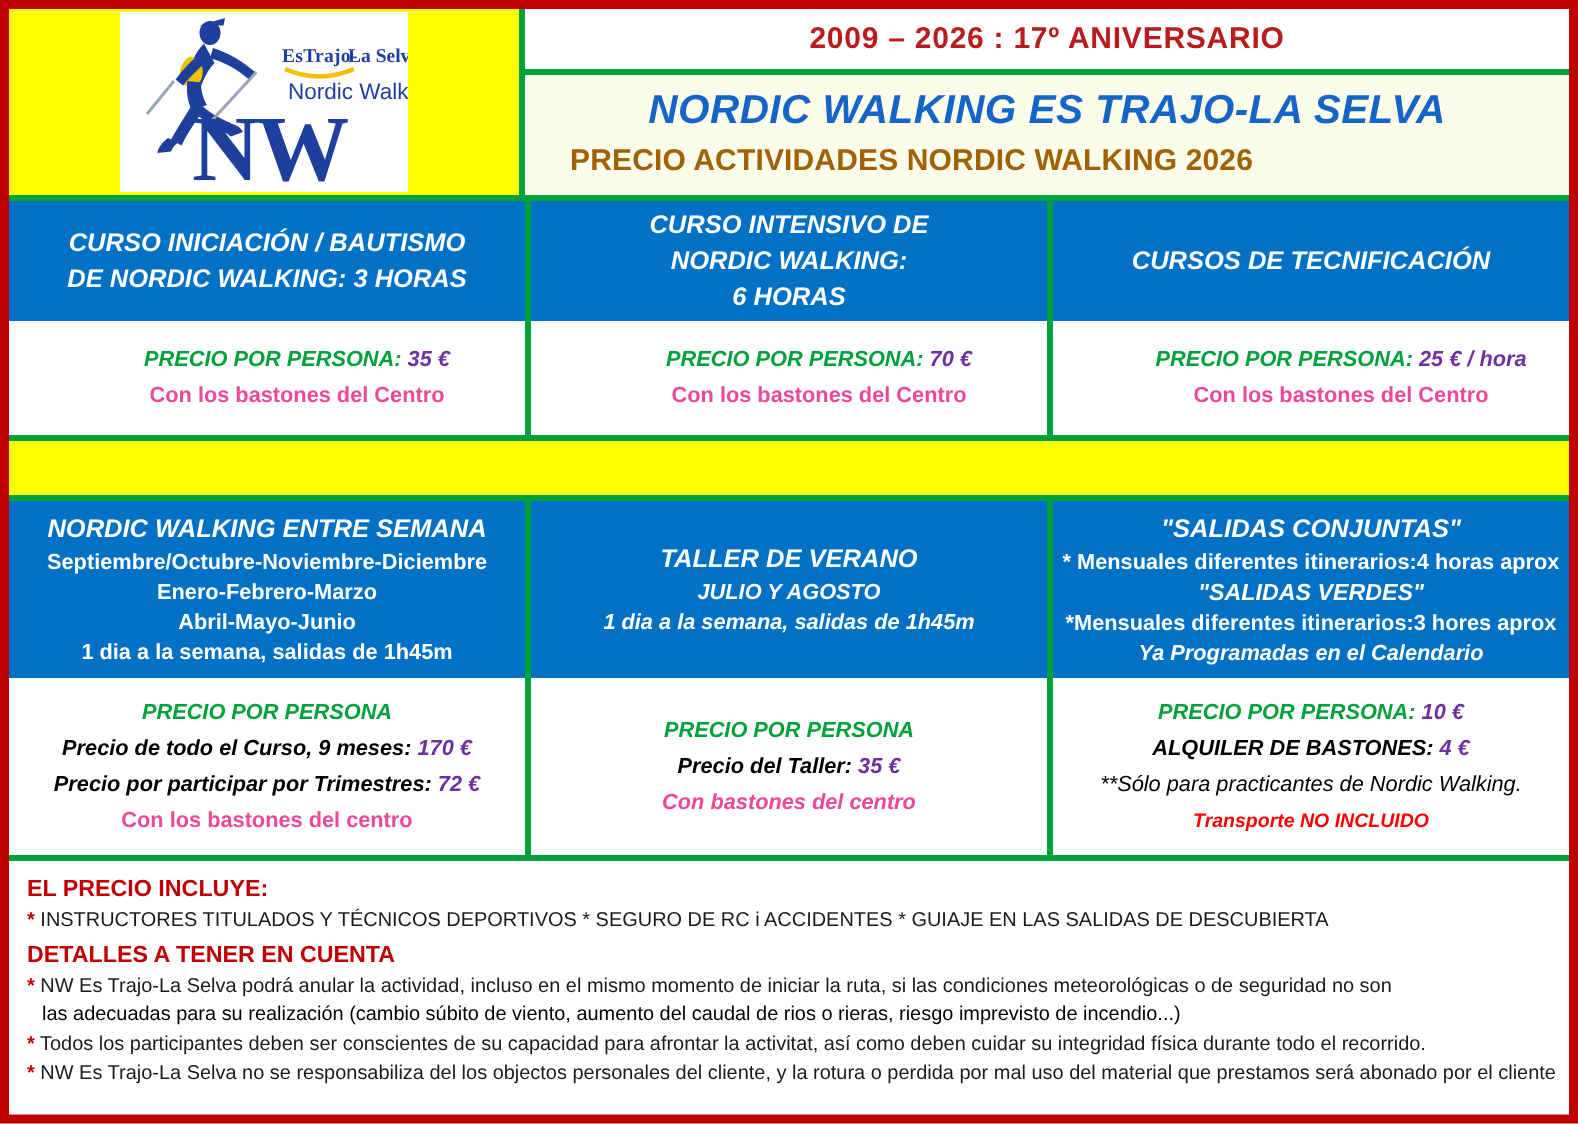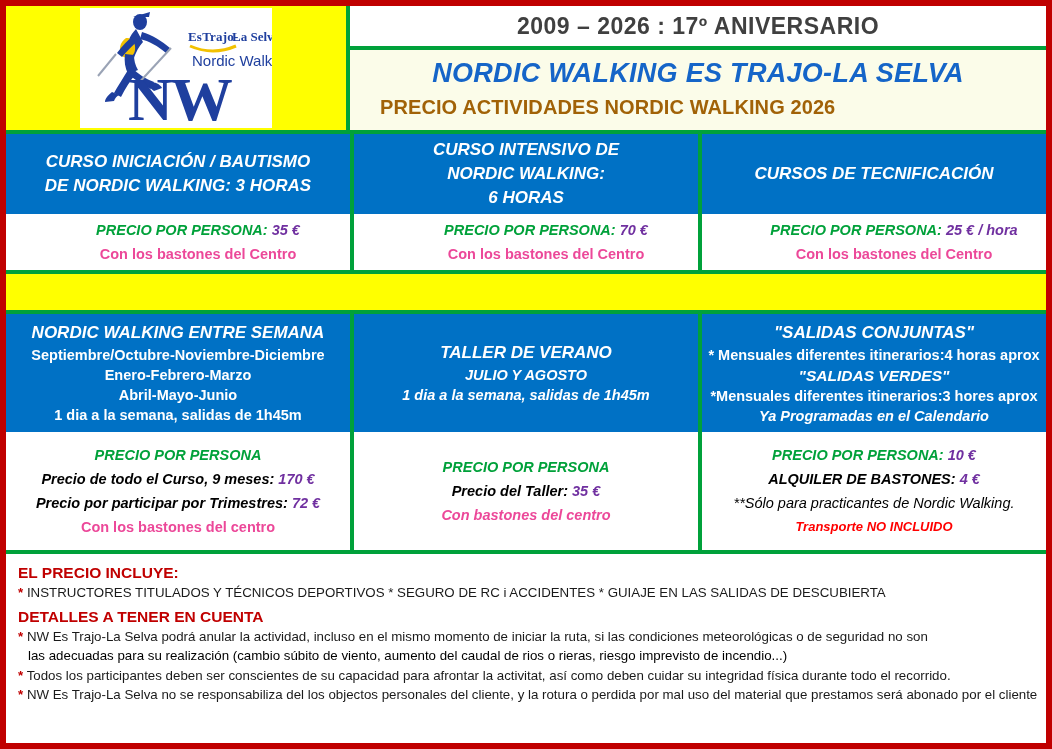--- a/index.html
+++ b/index.html
@@ -47,24 +47,24 @@
     flex:1;
     display:flex;
     flex-direction:column;
     box-sizing:border-box;
     border-left:4px solid #00a13a;
     border-bottom:4px solid #00a13a;
     background:#fbfce9;
   }
   .anniv{
     background:#ffffff;
-    color:#404040;
+    color:#b91c1c;
     font-weight:bold;
     font-style:normal;
-    font-size:23px;
+    font-size:20px;
     letter-spacing:0.5px;
     text-align:center;
     line-height:40px;
     height:40px;
     border-bottom:4px solid #00a13a;
   }
   .title-main{
     color:#1565c8;
     font-weight:bold;
     font-style:italic;
@@ -126,21 +126,21 @@
   .r2 .hdr{height:118px;display:flex;flex-direction:column;justify-content:center;}
 
   .body{
     background:#ffffff;
     text-align:center;
     box-sizing:border-box;
     display:flex;
     flex-direction:column;
     justify-content:center;
   }
-  .r1 .body{height:56px;margin-left:40px;}
+  .r1 .body{height:76px;margin-left:40px;}
   .r2 .body{height:118px;}
 
   .price-line{
     font-size:14.5px;
     line-height:24px;
     font-weight:bold;
     font-style:italic;
     color:#00a13a;
   }
   .price-line .amt{color:#7030a0;}

